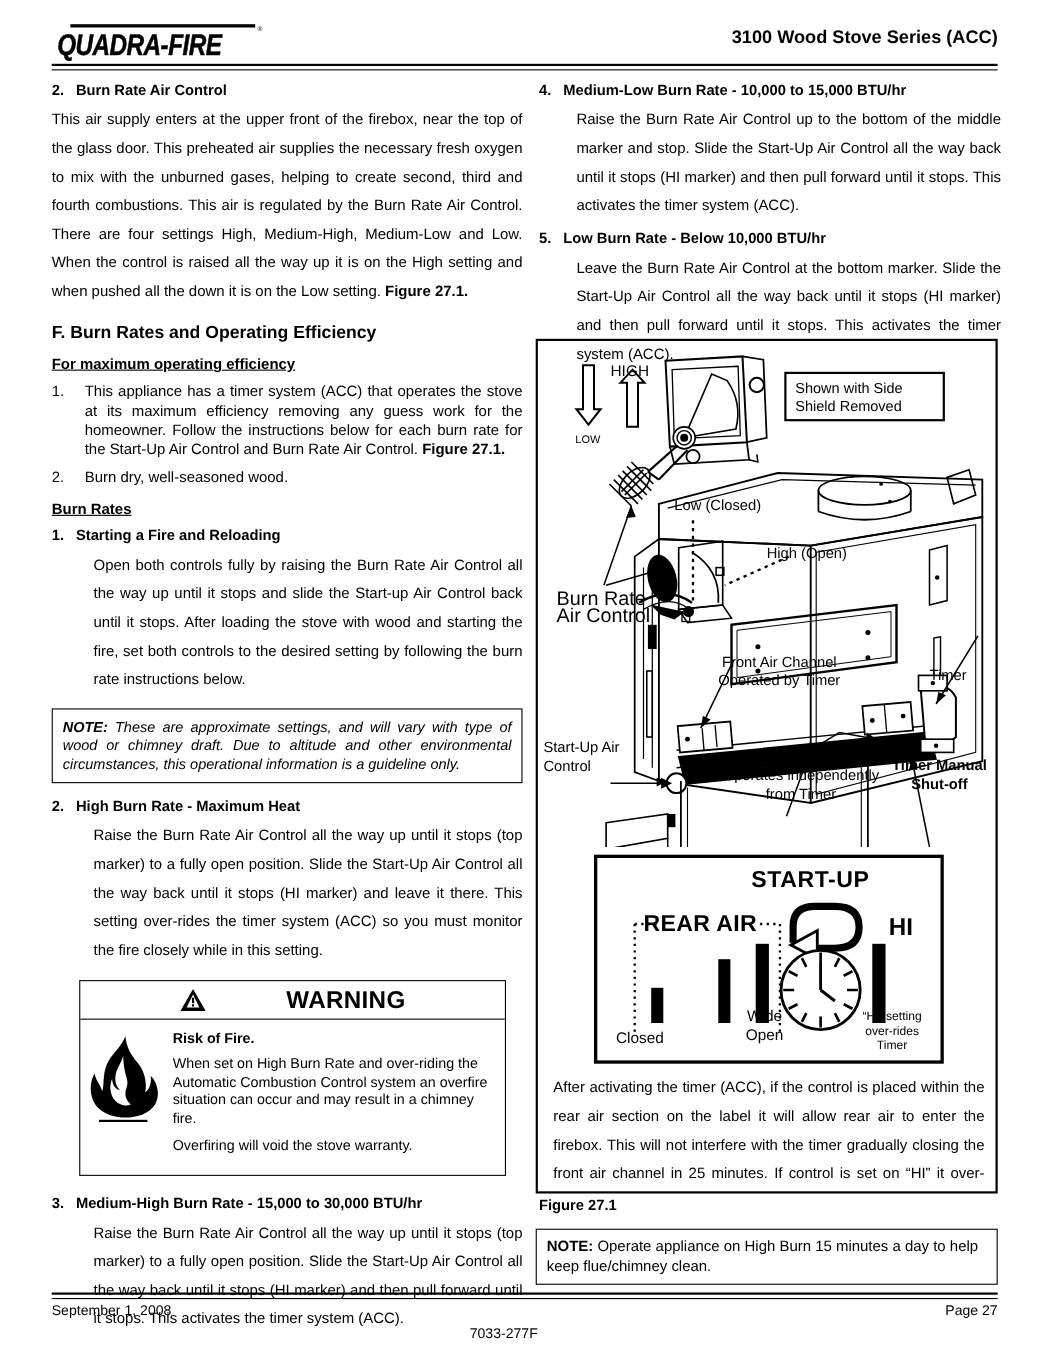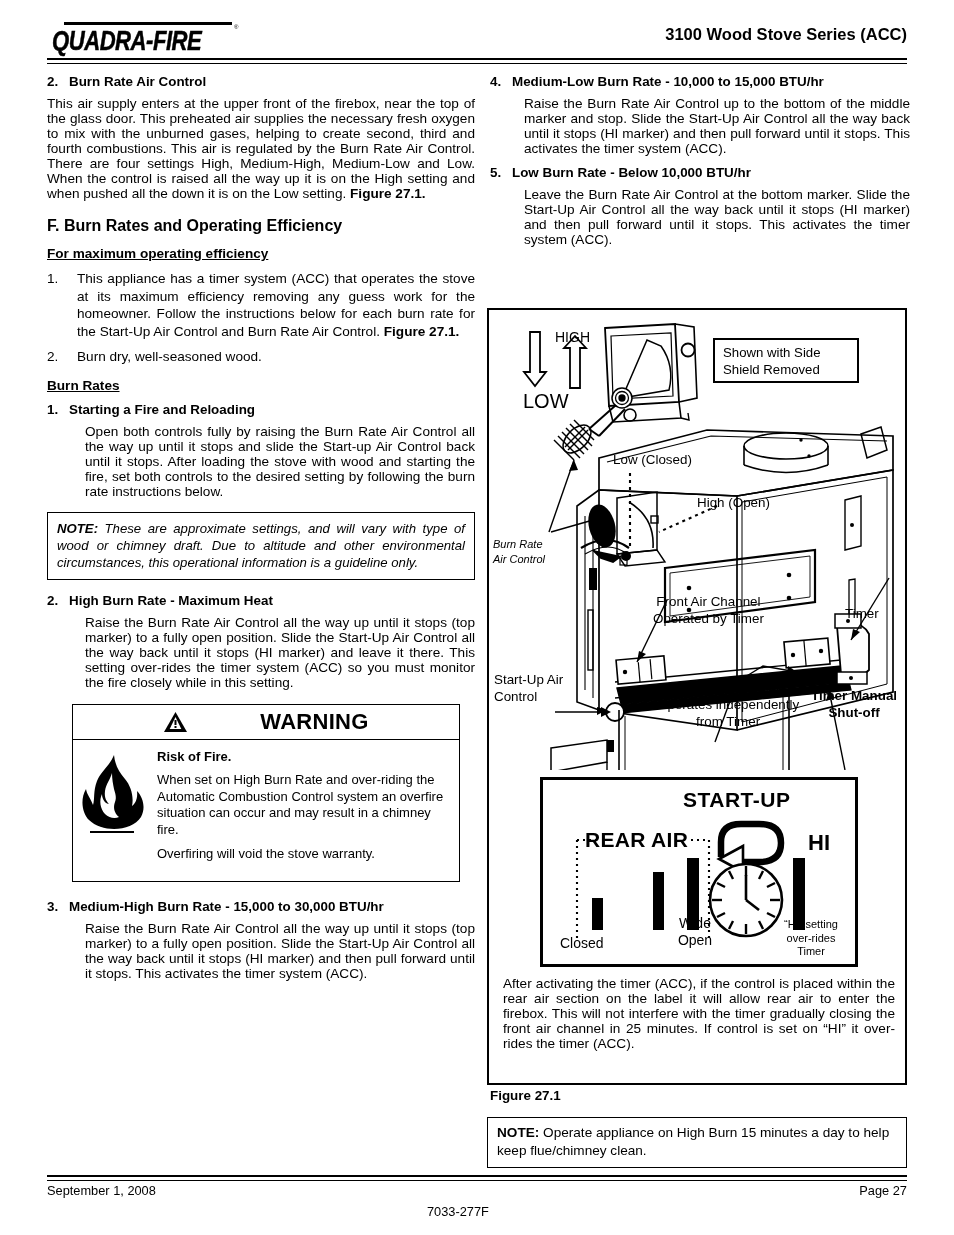--- a/index.html
+++ b/index.html
@@ -96,21 +96,21 @@
     font-weight: bold;
     margin-top: 2px;
     margin-bottom: 7px;
     display: flex;
   }
   .num-head .n { width: 22px; flex: none; }
   .num-head .t { flex: 1; }
 
   .body-text {
     font-size: 13.6px;
-    line-height: 15px;
+    line-height: 26px;
     text-align: justify;
     margin-bottom: 9px;
   }
   .body-text.indent { margin-left: 38px; }
   .body-text.indent-sm { margin-left: 34px; }
 
   .sec-head {
     font-size: 16px;
     font-weight: bold;
     margin-top: 16px;
@@ -587,31 +587,31 @@
         <path d="M226,432 L248,372" stroke-width="1.4"></path>
         <path d="M248,372 L274,356 L308,362" stroke-width="1.4"></path>
         <polygon points="308,362 299,356 298,364" fill="#000" stroke="none"></polygon>
 
         <path d="M356,460 L340,380" stroke-width="1.4"></path>
         <polygon points="340,380 337,391 346,388" fill="#000" stroke="none"></polygon>
       </g>
     </svg>
 
     <div class="fig-label" style="left:66px; top:20px; font-size:14px;">HIGH</div>
-    <div class="fig-label" style="left:34px; top:84px; font-size:20px;">LOW</div>
+    <div class="fig-label" style="left:34px; top:84px; font-size:10px;">LOW</div>
 
     <div class="shield-box">
       <span>Shown with Side</span>
       <span>Shield Removed</span>
     </div>
 
     <div class="fig-label" style="left:124px; top:143px; font-size:13.4px;">Low (Closed)</div>
     <div class="fig-label" style="left:208px; top:186px; font-size:13.4px;">High (Open)</div>
 
-    <div class="fig-label" style="left:4px; top:227px; font-size:11px;font-style:italic;">
+    <div class="fig-label" style="left:17px; top:227px; font-size:18px;">
       <div>Burn Rate</div>
       <div>Air Control</div>
     </div>
 
     <div class="fig-label ctr" style="left:164px; top:283px; font-size:13.4px; line-height:17px;">
       <div>Front Air Channel</div>
       <div>Operated by Timer</div>
     </div>
 
     <div class="fig-label" style="left:356px; top:297px; font-size:13.4px;">Timer</div>

